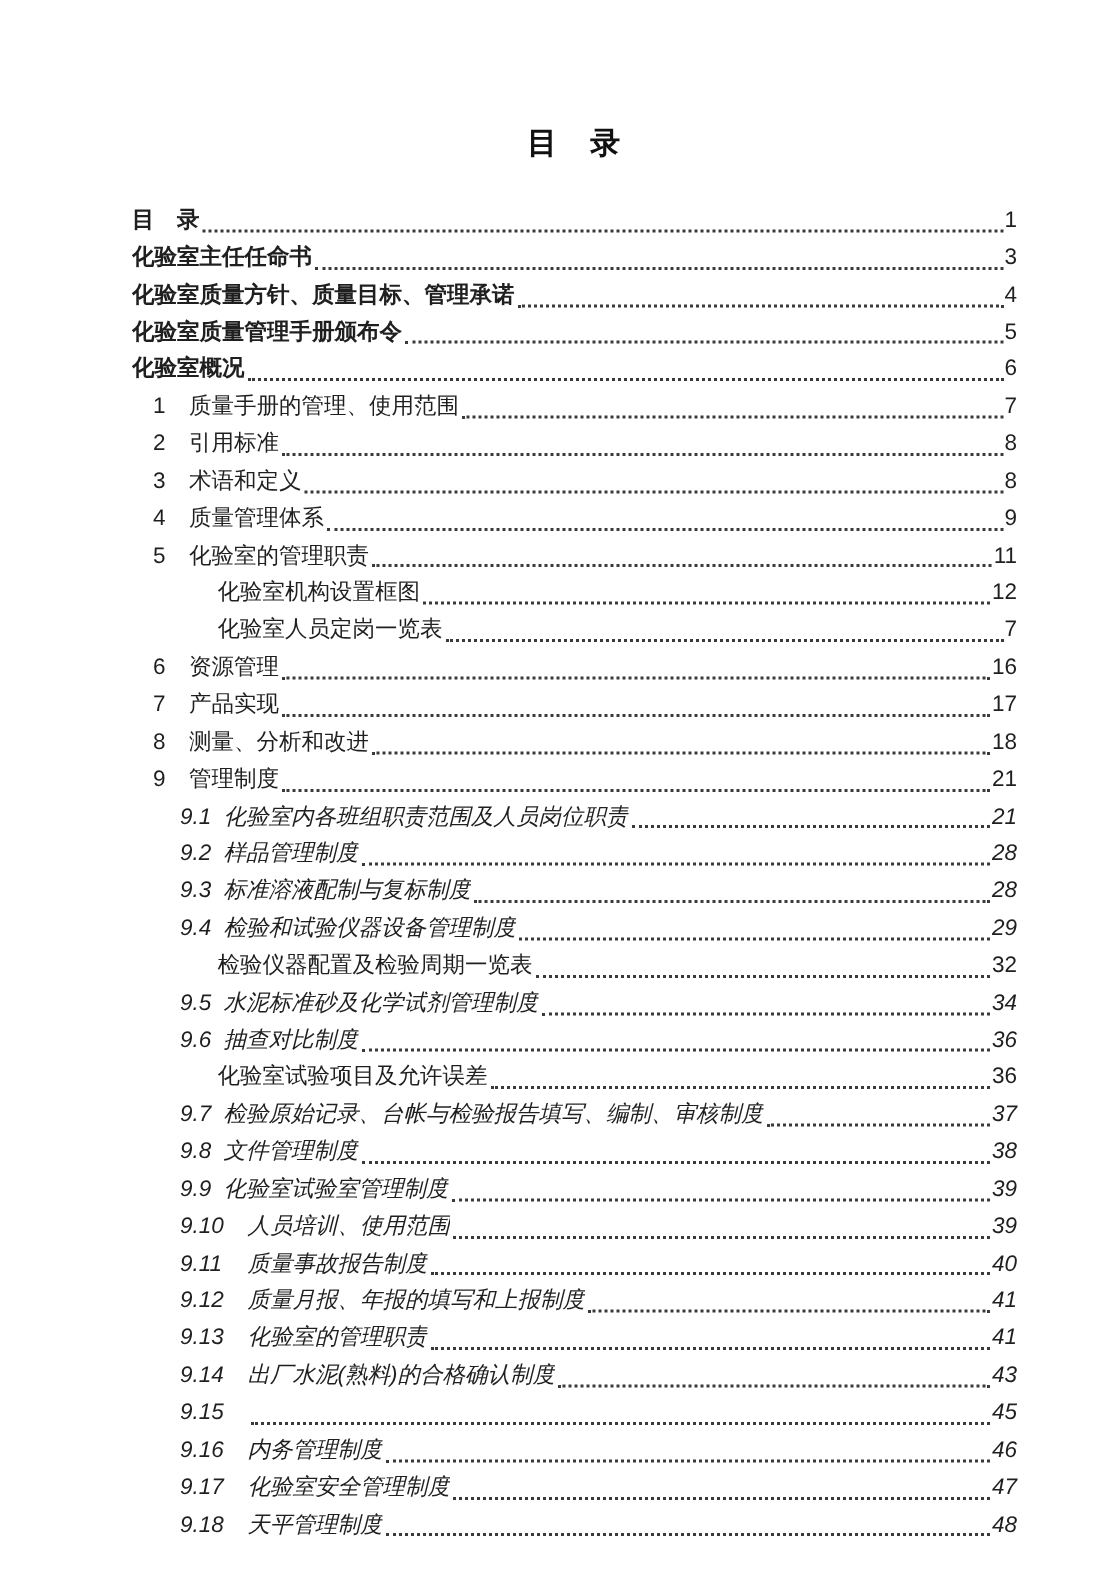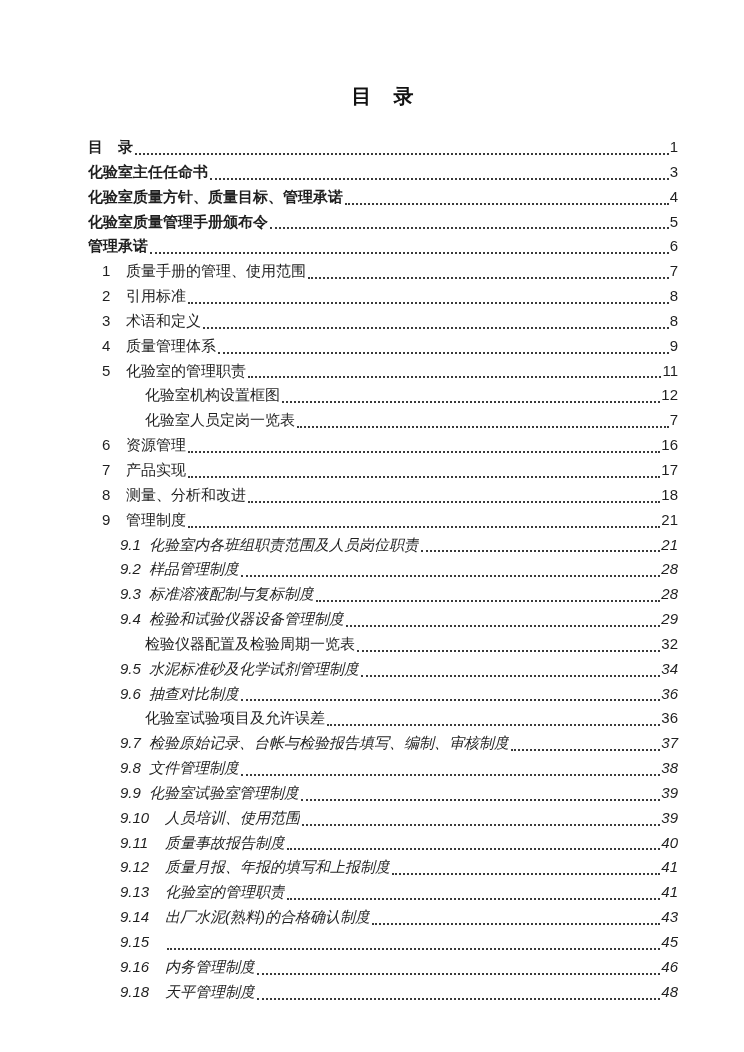--- a/index.html
+++ b/index.html
@@ -89,21 +89,21 @@
         <span class="label">化验室质量方针、质量目标、管理承诺</span>
         <span class="leader"></span>
         <span class="pg">4</span>
       </div>
       <div class="row l0">
         <span class="label">化验室质量管理手册颁布令</span>
         <span class="leader"></span>
         <span class="pg">5</span>
       </div>
       <div class="row l0">
-        <span class="label">管理承诺</span>
+        <span class="label">化验室概况</span>
         <span class="leader"></span>
         <span class="pg">6</span>
       </div>
       <div class="row l1">
         <span class="num">1</span>
         <span class="label">质量手册的管理、使用范围</span>
         <span class="leader"></span>
         <span class="pg">7</span>
       </div>
       <div class="row l1">
@@ -261,20 +261,26 @@
       <div class="row l2">
         <span class="num wide">9.15</span>
         <span class="leader"></span>
         <span class="pg">45</span>
       </div>
       <div class="row l2">
         <span class="num wide">9.16</span>
         <span class="label">内务管理制度</span>
         <span class="leader"></span>
         <span class="pg">46</span>
+      </div>
+      <div class="row l2">
+        <span class="num wide">9.17</span>
+        <span class="label">化验室安全管理制度</span>
+        <span class="leader"></span>
+        <span class="pg">47</span>
       </div>
       <div class="row l2">
         <span class="num wide">9.18</span>
         <span class="label">天平管理制度</span>
         <span class="leader"></span>
         <span class="pg">48</span>
       </div>
     </div>
 </div>
 

